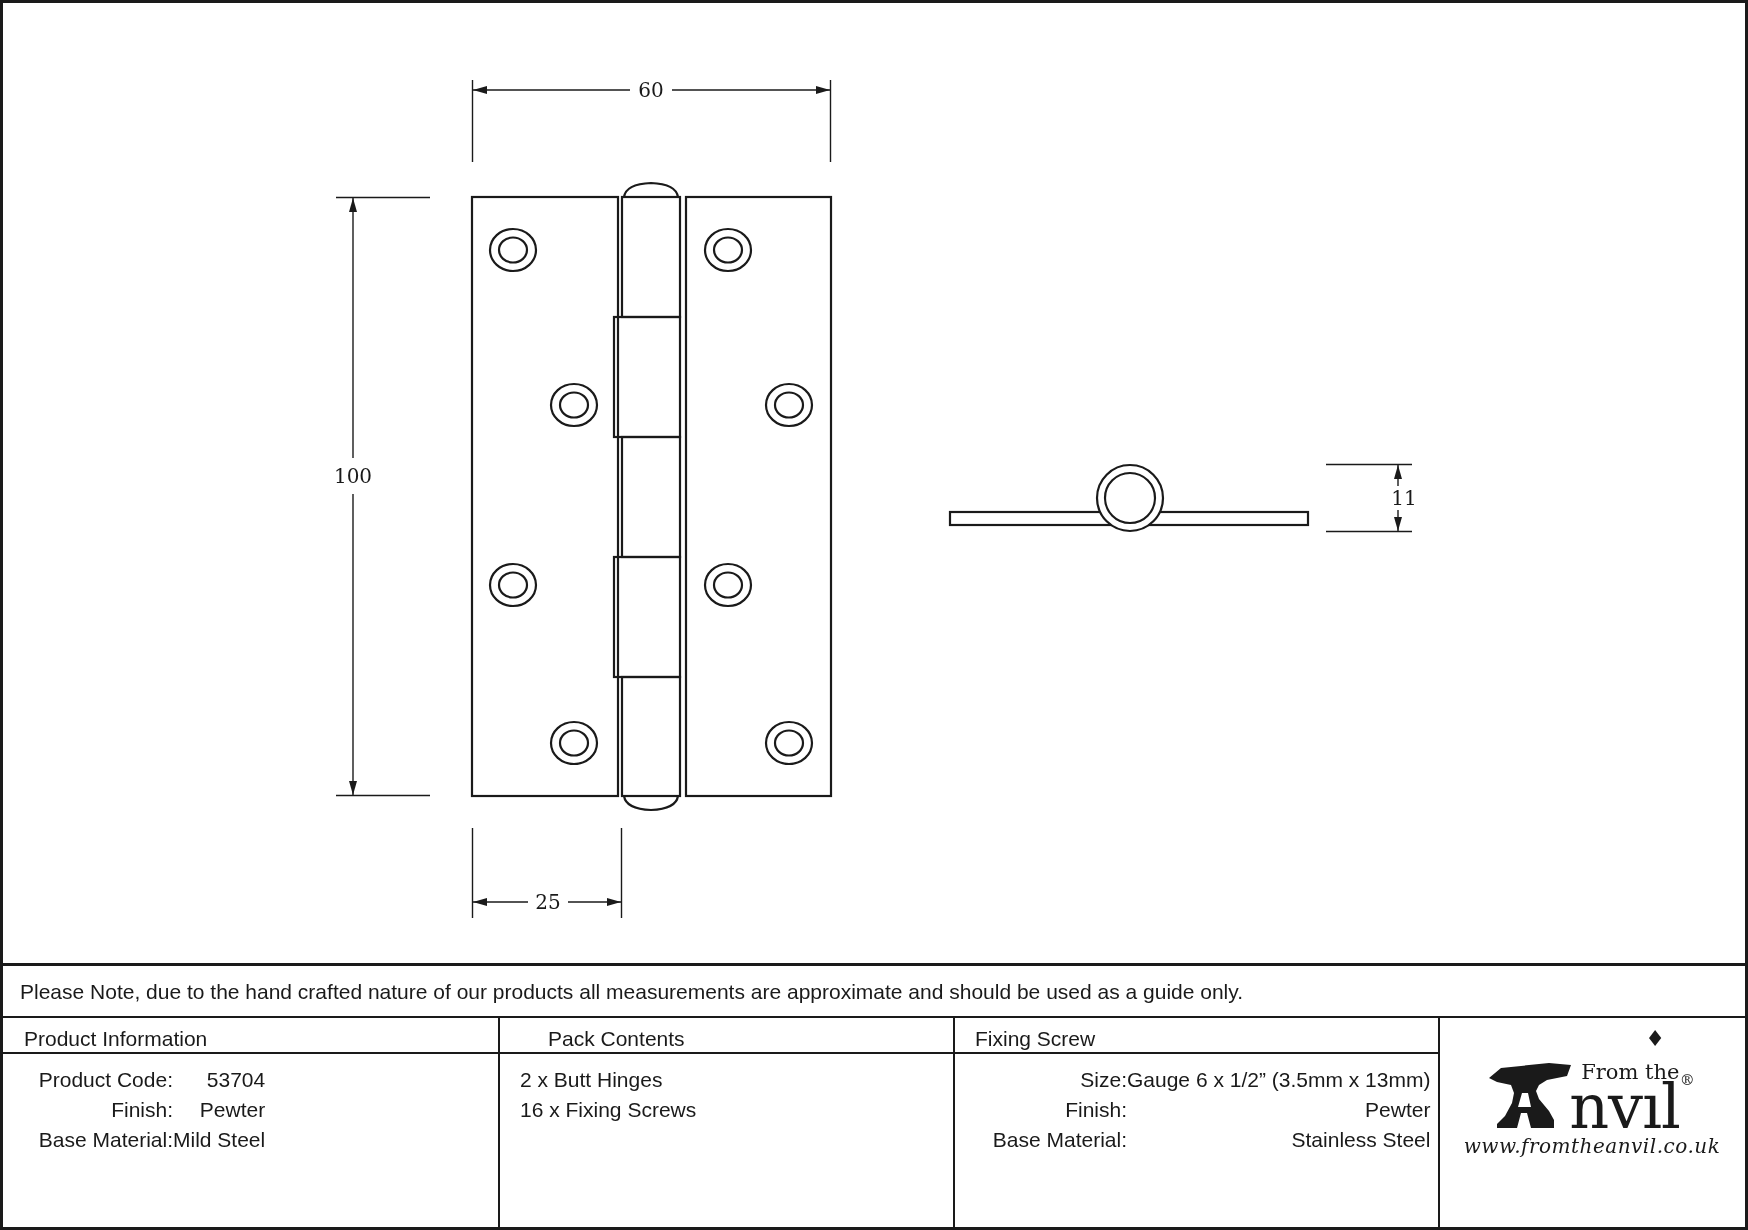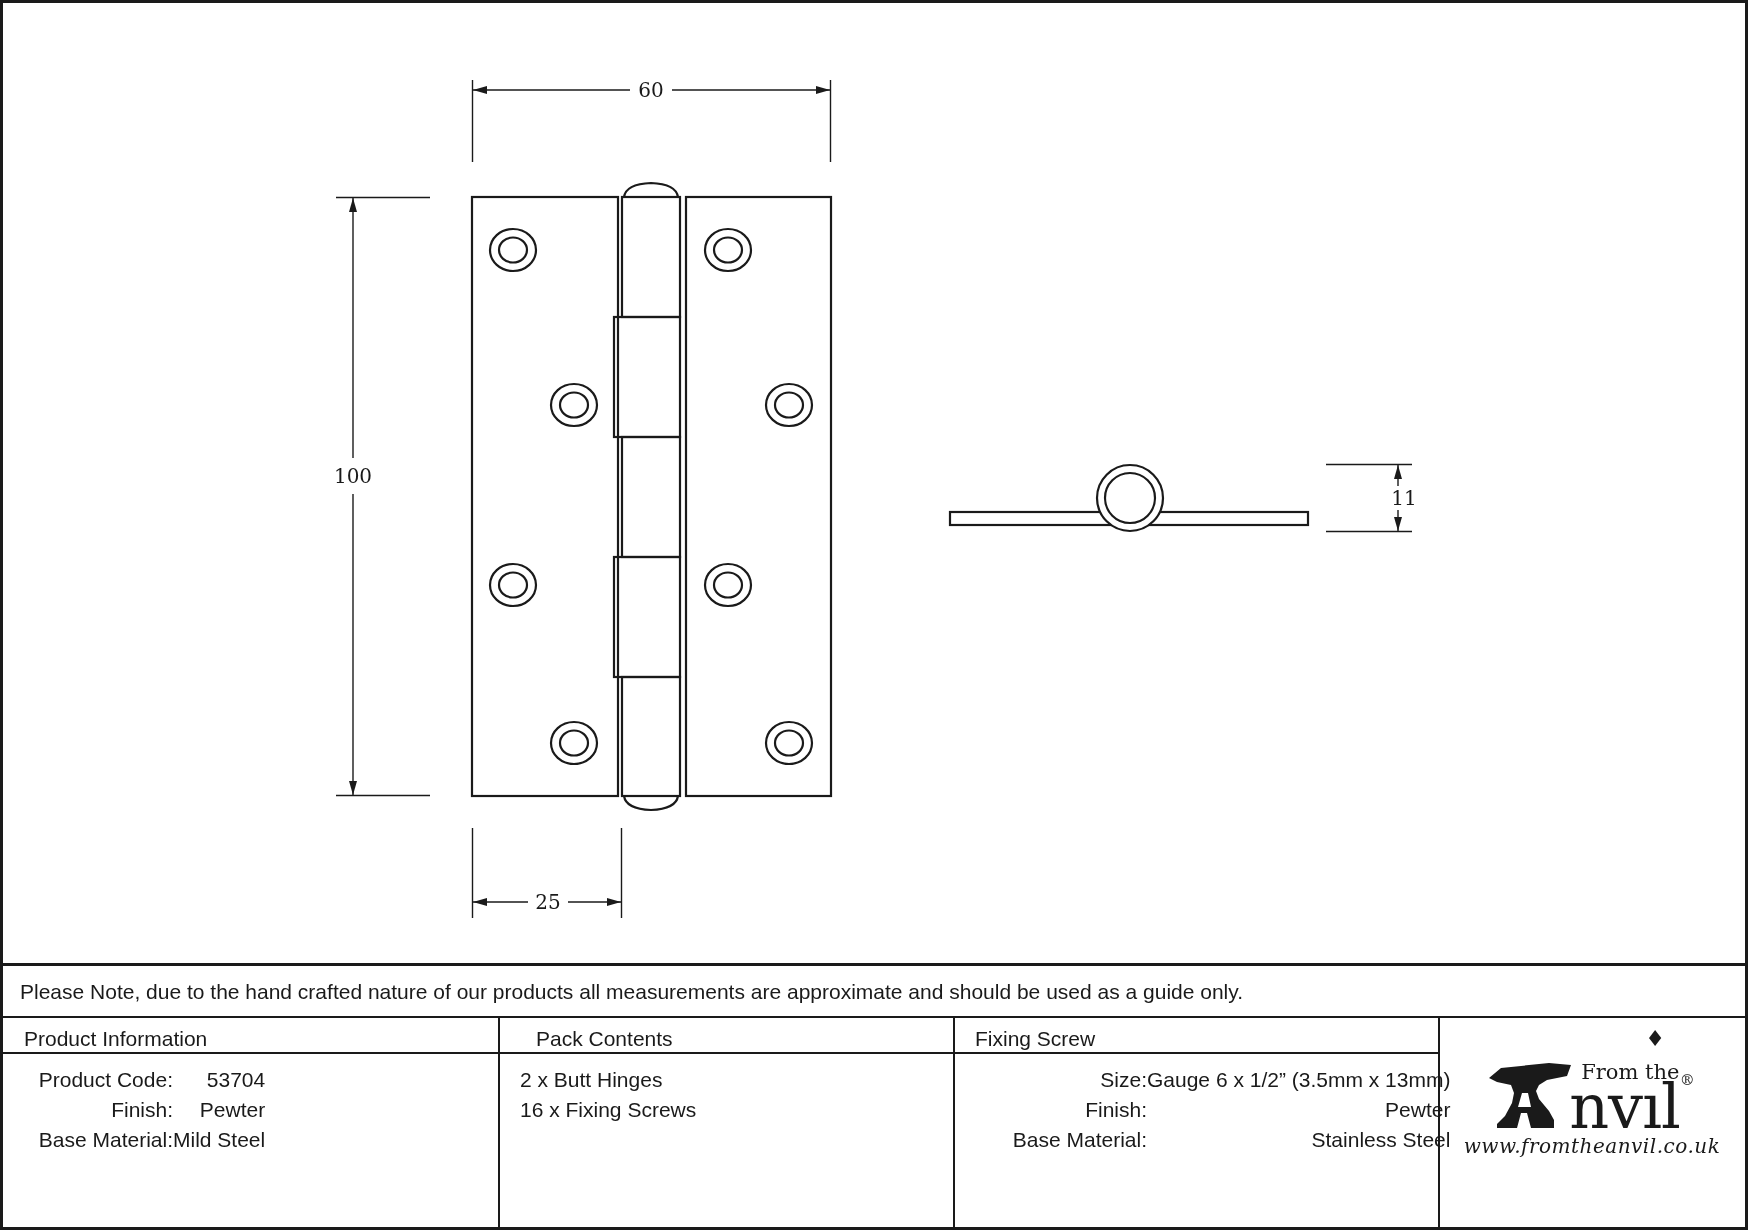--- a/index.html
+++ b/index.html
@@ -16,26 +16,26 @@
   .hline.note-bottom{top:1016px;height:2px;}
   .hline.header-bottom{top:1052px;height:2px;left:3px;width:1437px;right:auto;}
   .vline{position:absolute;background:#1a1a1a;width:2px;top:1016px;bottom:3px;}
   .vline.v1{left:498px;}
   .vline.v2{left:953px;}
   .vline.v3{left:1438px;}
 
   .note-row{position:absolute;top:966px;height:52px;left:20px;right:10px;
     display:flex;align-items:center;font-size:21px;}
   .th{position:absolute;top:1018px;height:42px;display:flex;align-items:center;font-size:21px;}
-  .th.th1{left:24px;} .th.th2{left:536px;} .th.th3{left:975px;}
+  .th.th1{left:24px;} .th.th2{left:548px;} .th.th3{left:975px;}
 
   .spec-block{position:absolute;top:1065px;display:grid;grid-auto-rows:30px;font-size:21px;}
   .spec-block .spec-row{display:grid;align-items:center;text-align:right;}
   .block1{left:24px;}  .block1 .spec-row{grid-template-columns:149px auto;}
-  .block3{left:975px;margin-left:20px;} .block3 .spec-row{grid-template-columns:152px auto;}
+  .block3{left:975px;} .block3 .spec-row{grid-template-columns:152px auto;}
   .pack-block{position:absolute;top:1065px;left:520px;display:grid;grid-auto-rows:30px;font-size:21px;}
   .pack-block .list-item{display:flex;align-items:center;}
 
   
   .logo{position:absolute;left:1439px;top:1062px;width:306px;text-align:center;}
   .logo-top{display:flex;justify-content:center;align-items:flex-end;}
   .anvil-svg{display:block;margin-right:-4px;margin-bottom:2px;}
   .logo-right{text-align:left;}
   .tagline{font-family:"DejaVu Serif",serif;font-size:21px;padding-left:12px;display:block;line-height:1;}
   .brand{font-family:"DejaVu Serif",serif;font-size:62px;line-height:0.78;letter-spacing:-1px;display:block;}

